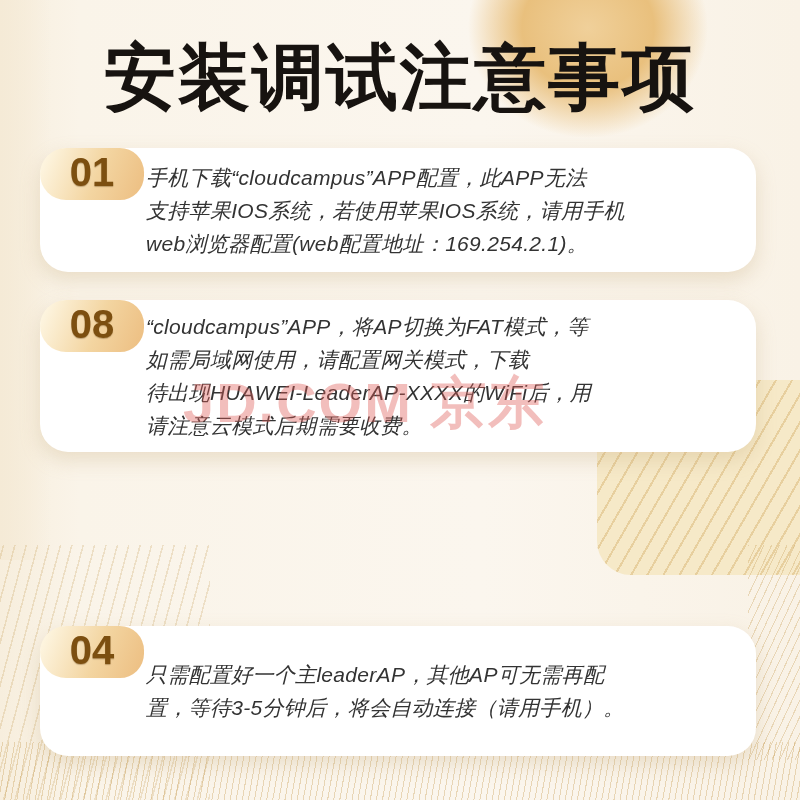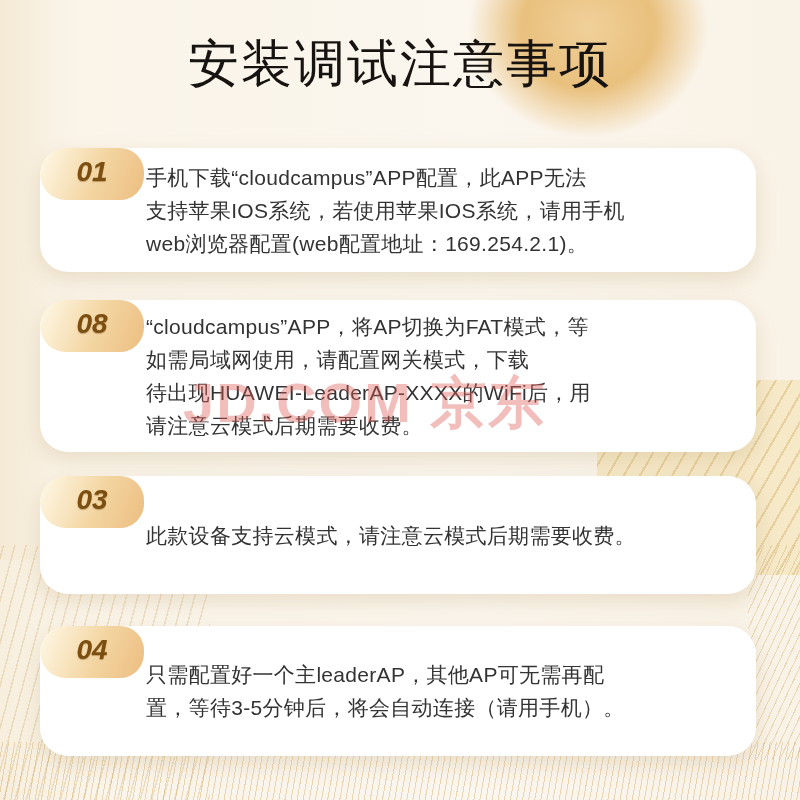--- a/index.html
+++ b/index.html
@@ -45,21 +45,21 @@
   }
   .right-edge-stripes{
     position:absolute;left:748px;top:545px;width:52px;height:215px;
     background:repeating-linear-gradient(115deg,rgba(202,162,92,0.35) 0 1px,rgba(0,0,0,0) 1px 7px);
     z-index:0;
   }
 
   
   .title{
     position:absolute;left:0;top:30px;width:100%;
-    text-align:center;font-size:51px;font-weight:400;color:#171310;
+    text-align:center;font-size:72px;font-weight:700;color:#171310;
     letter-spacing:2px;z-index:2;margin:0;
   }
   .subtitle{
     position:absolute;left:0;top:104px;width:100%;
     text-align:center;font-size:23px;font-weight:bold;color:#d4281e;
     letter-spacing:1px;z-index:2;
   }
 
   
   .card{
@@ -72,29 +72,29 @@
   .card3{top:476px;height:118px;}
   .card4{top:626px;height:130px;}
 
   .badge{
     position:absolute;left:0;top:0;width:104px;height:52px;
     border-radius:28px 26px 26px 28px;
     background:linear-gradient(112deg,#fdf4de 8%,#f3d5a1 55%,#edc084 95%);
     display:flex;align-items:center;justify-content:center;
   }
   .badge span{
-    font-size:28px;font-weight:900;font-style:italic;color:#7c4f10;
+    font-size:40px;font-weight:900;color:#7c4f10;
     text-shadow:0 1px 1px rgba(90,55,10,0.35);
     transform:translateY(-2px);
   }
   .card-text{
     position:absolute;inset:0;
     padding:0 40px 0 106px;
     display:flex;flex-direction:column;justify-content:center;
-    font-size:21px;line-height:33px;color:#333333;letter-spacing:0.3px;
+    font-size:21px;line-height:33px;color:#333333;letter-spacing:0.3px;font-style:italic;
   }
   .card-text .line{white-space:nowrap;}
 
   
   .watermark{
     position:absolute;left:183px;top:366px;z-index:5;
     font-size:56px;font-weight:bold;letter-spacing:2px;white-space:nowrap;
     color:rgba(222,92,88,0.40);
   }
 </style>
@@ -128,28 +128,20 @@
       <span>08</span>
     </div>
     <div class="card-text">
         <div class="line">“cloudcampus”APP，将AP切换为FAT模式，等</div>
         <div class="line">如需局域网使用，请配置网关模式，下载</div>
         <div class="line">待出现HUAWEI-LeaderAP-XXXX的WiFi后，用</div>
         <div class="line">请注意云模式后期需要收费。</div>
       </div>
   </div>
 
-  <div class="card card3">
-    <div class="badge">
-      <span>03</span>
-    </div>
-    <div class="card-text">
-        <div class="line">此款设备支持云模式，请注意云模式后期需要收费。</div>
-      </div>
-  </div>
 
   <div class="card card4">
     <div class="badge">
       <span>04</span>
     </div>
     <div class="card-text">
         <div class="line">只需配置好一个主leaderAP，其他AP可无需再配</div>
         <div class="line">置，等待3-5分钟后，将会自动连接（请用手机）。</div>
       </div>
   </div>

